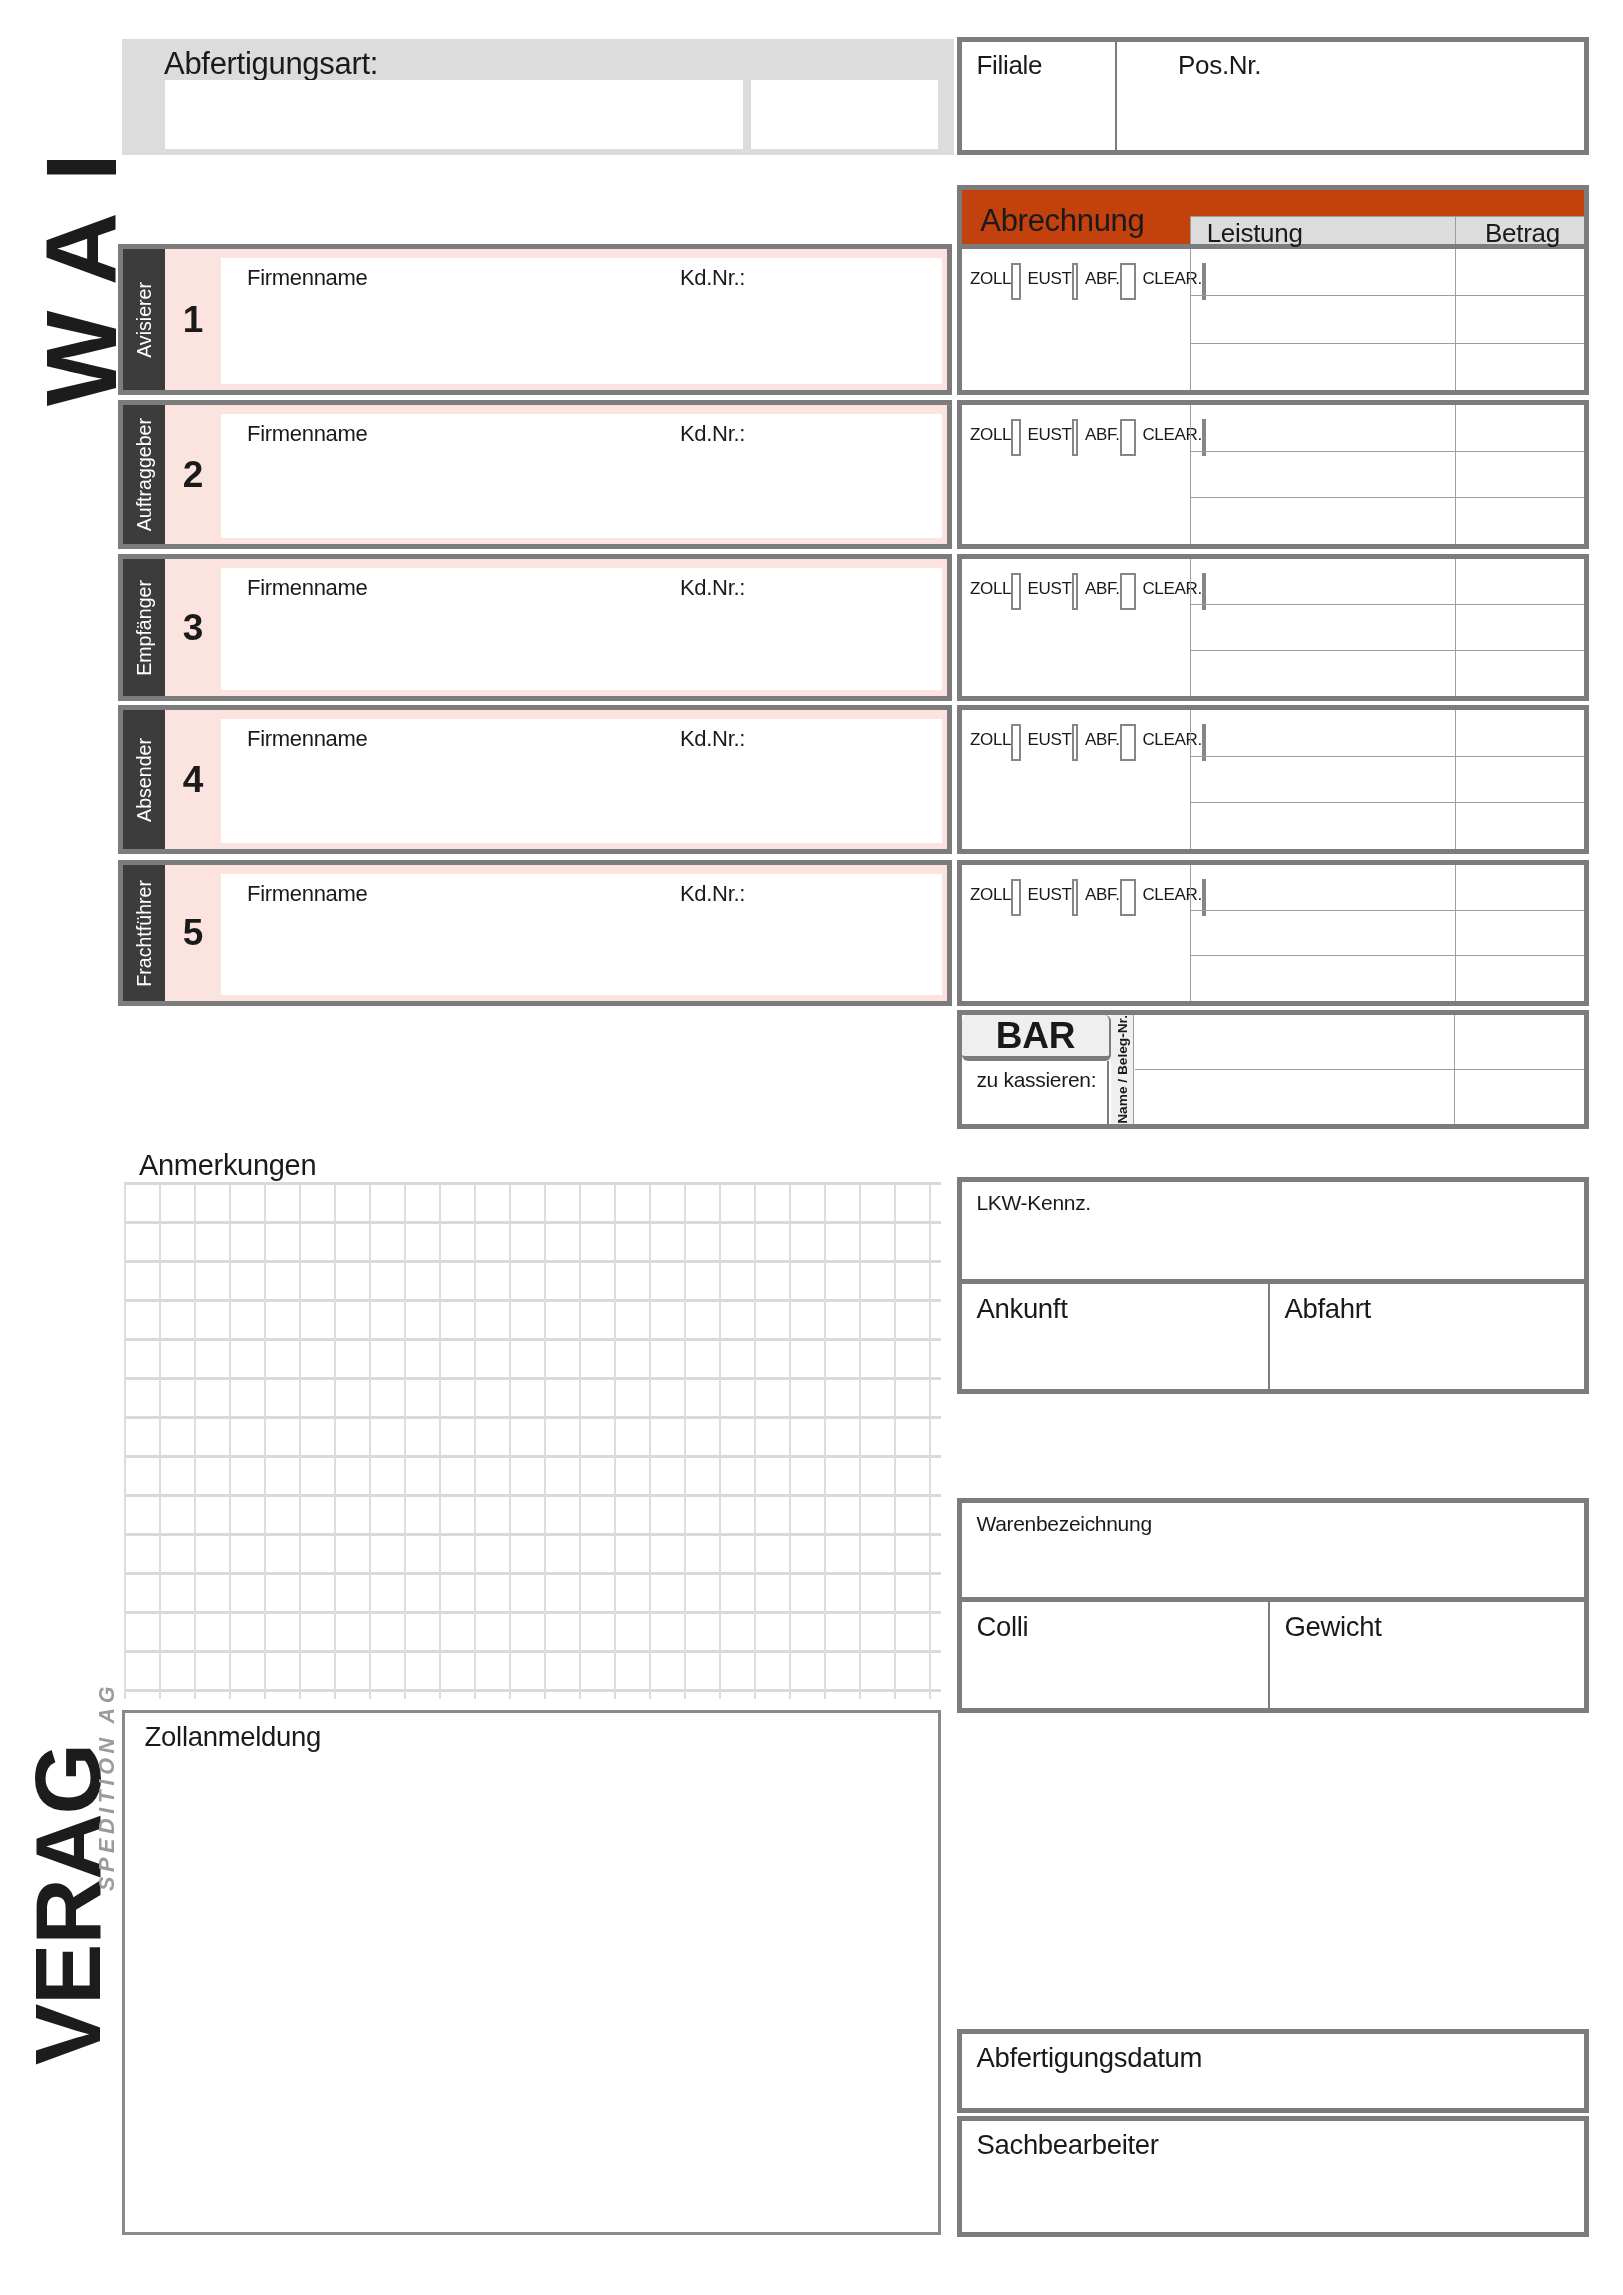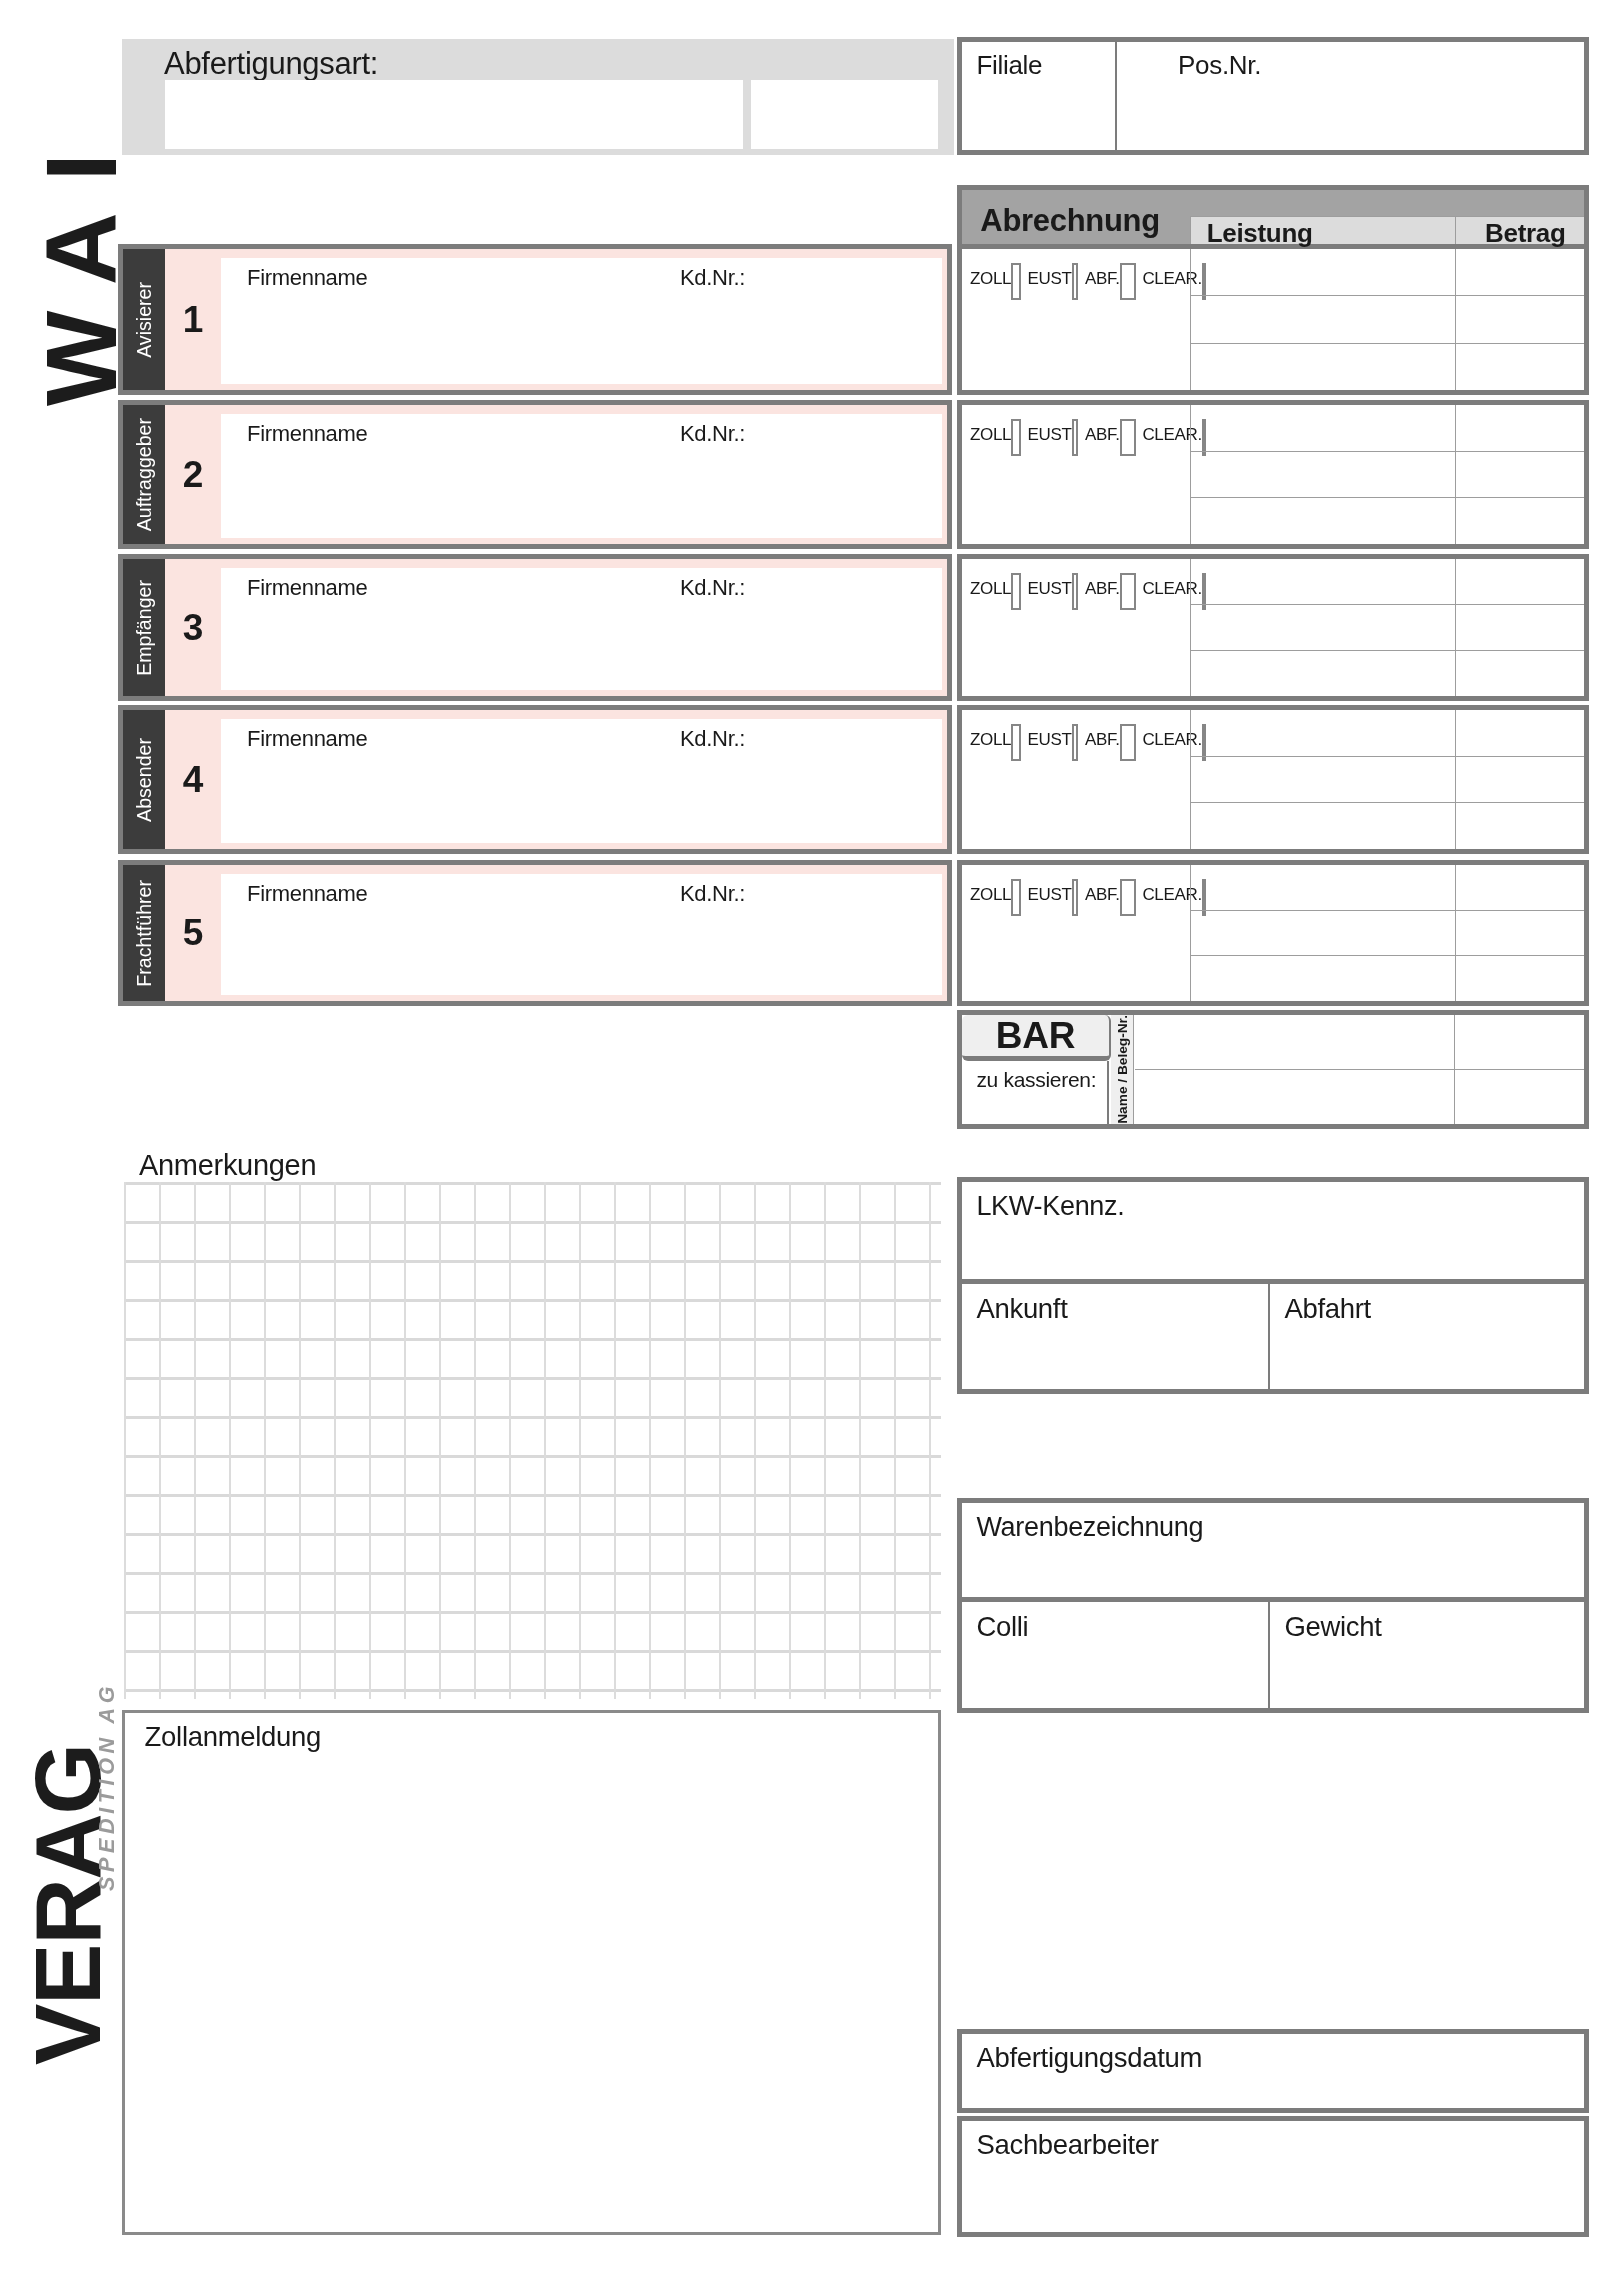--- a/index.html
+++ b/index.html
@@ -22,21 +22,21 @@
   .tp-anz-input{position:absolute;left:629px;top:41px;width:187px;height:69px;background:#fff;}
 
   
   .filbox{position:absolute;left:957px;top:37px;width:632px;height:118px;border:5.2px solid #7c7c7c;
           background:#fff;box-sizing:border-box;display:flex;gap:44px;}
   .fil-c{width:155px;border-right:2.6px solid #7c7c7c;padding:7.9px 0 0 14.4px;box-sizing:border-box;font-size:26px;}
   .pos-c{flex:1;padding:7.9px 0 0 17px;box-sizing:border-box;font-size:26px;}
 
   
   .abrbox{position:absolute;left:957px;width:632px;border:5.2px solid #7c7c7c;background:#fff;box-sizing:border-box;}
-  .abr-head{height:59px;background:#a3a3a3;border-bottom:5.2px solid #7c7c7c;position:relative;box-sizing:border-box;font-weight:bold;}
+  .abr-head{height:59px;background:#c2410c;border-bottom:5.2px solid #7c7c7c;position:relative;box-sizing:border-box;}
   .abr-title{position:absolute;left:18.3px;top:13px;font-size:31px;}
   .colheads{position:absolute;left:228px;top:26px;right:0;bottom:0;display:flex;
             border-top:1.3px solid #9d9d9d;border-left:1.3px solid #9d9d9d;}
   .ch-l{width:264px;background:#dcdcdc;font-size:26px;padding:1.3px 0 0 15.7px;box-sizing:border-box;}
   .ch-b{flex:1;background:#dcdcdc;border-left:1.3px solid #9d9d9d;font-size:26px;padding:1.3px 0 0 29px;box-sizing:border-box;}
 
   .absec{position:relative;width:100%;height:100%;}
   .absec.h1{height:141px;}
   .cbgroup{position:absolute;left:7.9px;top:9.2px;display:flex;gap:6.5px;}
   .cbitem{width:51px;display:flex;flex-direction:row;align-items:center;}
@@ -84,21 +84,21 @@
              repeating-linear-gradient(to bottom,#d9d9d9 0 2.6px,transparent 2.6px 39px);}
 
   
   .zollbox{position:absolute;left:122px;top:1710px;width:819px;height:525px;border:3.9px solid #8a8a8a;
            background:#fff;box-sizing:border-box;}
   .zoll-label{position:absolute;left:19.6px;top:7.9px;font-size:27.5px;}
 
   
   .rblock{position:absolute;left:957px;width:632px;border:5.2px solid #7c7c7c;background:#fff;
           box-sizing:border-box;display:flex;flex-direction:column;}
-  .rb-top{border-bottom:5.2px solid #7c7c7c;padding:9.2px 0 0 14.4px;box-sizing:border-box;font-size:27px;}
+  .rb-top{border-bottom:5.2px solid #7c7c7c;padding:9.2px 0 0 14.4px;box-sizing:border-box;font-size:21px;}
   .rb-bottom{flex:1;display:flex;}
   .rb-bl{width:308px;border-right:2.6px solid #7c7c7c;padding:9.2px 0 0 14.4px;box-sizing:border-box;font-size:27.5px;}
   .rb-br{flex:1;padding:9.2px 0 0 14.4px;box-sizing:border-box;font-size:27.5px;}
 
   .datbox{position:absolute;left:957px;top:2029px;width:632px;height:84px;border:5.2px solid #7c7c7c;
           background:#fff;box-sizing:border-box;padding:7.9px 0 0 14.4px;font-size:27.5px;}
   .sachbox{position:absolute;left:957px;top:2116px;width:632px;height:121px;border:5.2px solid #7c7c7c;
           background:#fff;box-sizing:border-box;padding:7.9px 0 0 14.4px;font-size:27.5px;}
 </style>
 </head>

